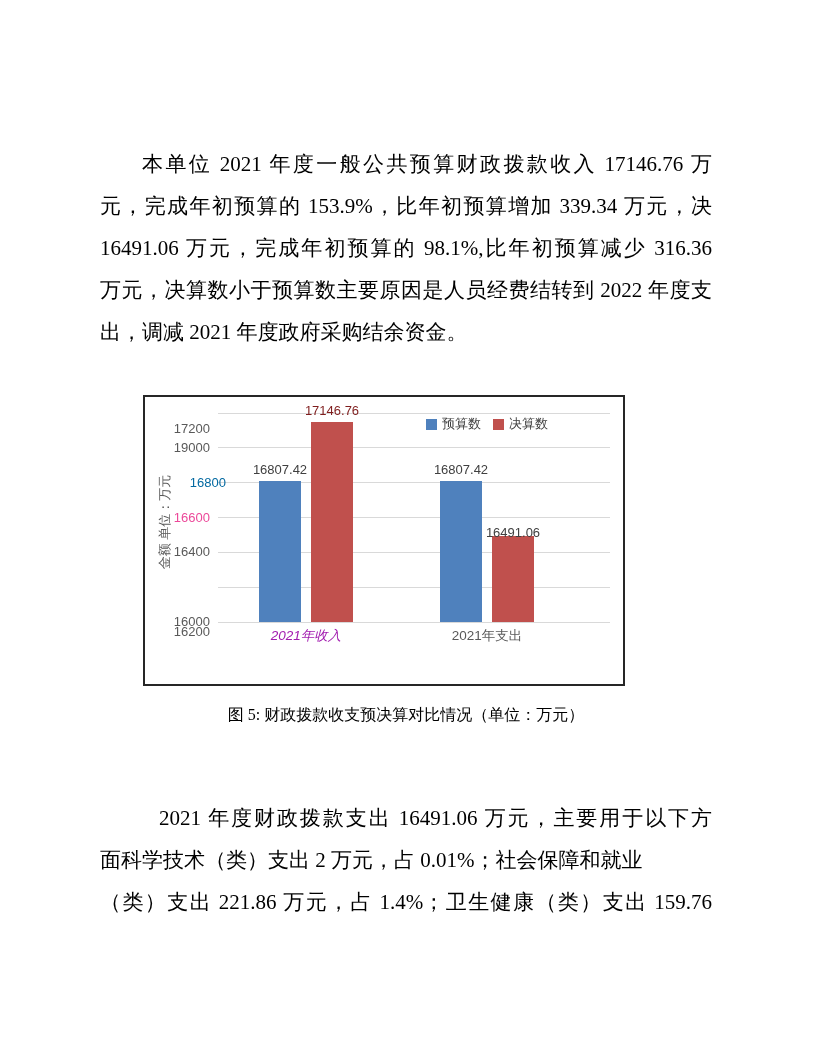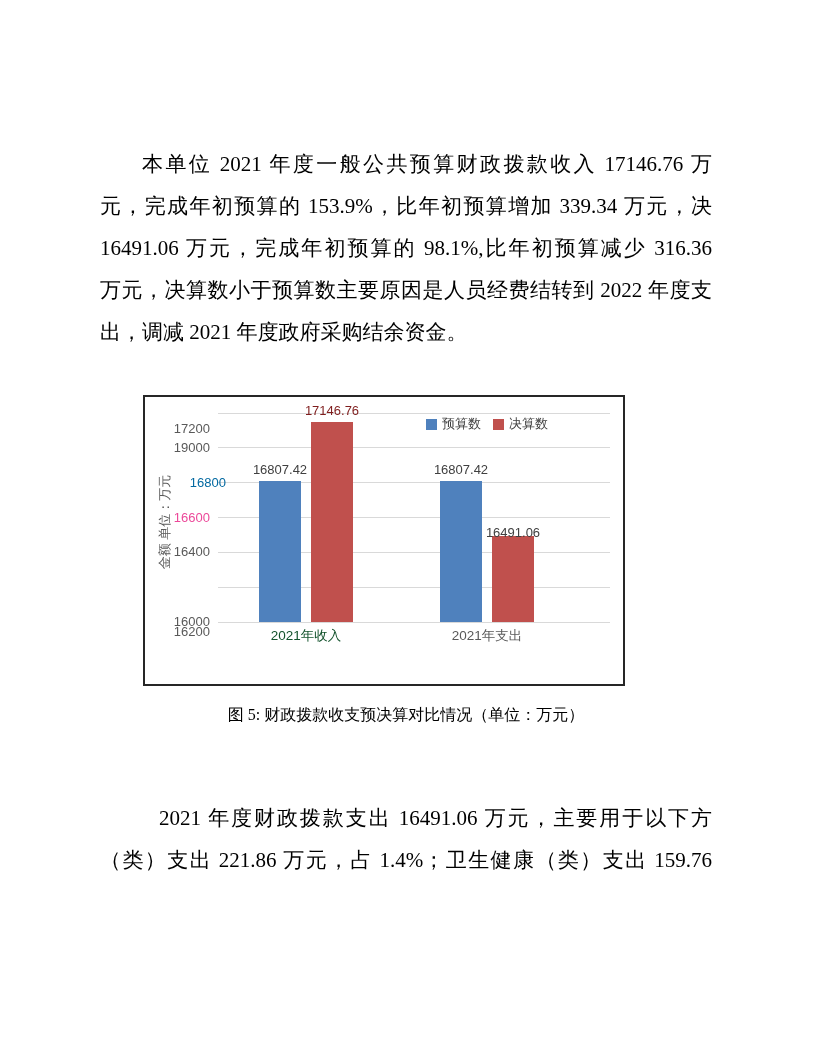--- a/index.html
+++ b/index.html
@@ -100,21 +100,21 @@
       <div class="gridline" style="left: 73px; width: 392px; top: 85.1667px; background: rgb(217, 217, 217);"></div>
       <div class="ytick" style="top: 77.6667px; color: #0369a1; margin-left: 16px;">16800</div>
       <div class="gridline" style="left: 73px; width: 392px; top: 50.3333px; background: rgb(217, 217, 217);"></div>
       <div class="ytick" style="top: 42.8333px; color: rgb(89, 89, 89);">19000</div>
       <div class="gridline" style="left: 73px; width: 392px; top: 15.5px; background: rgb(217, 217, 217);"></div>
       <div class="ytick" style="top: 24px; color: rgb(89, 89, 89);">17200</div>
       <div class="bar" style="left: 114px; top: 84.3744px; width: 42px; height: 140.626px; background: rgb(79, 129, 189);"></div>
       <div class="datalabel" style="left: 90px; top: 65.3744px; color: rgb(64, 64, 64);">16807.42</div>
       <div class="bar" style="left: 166px; top: 25.2726px; width: 42px; height: 199.727px; background: rgb(192, 80, 77);"></div>
       <div class="datalabel" style="left: 142px; top: 6.27263px; color: #7f1d1d;">17146.76</div>
-      <div class="catlabel" style="left: 81px; top: 231px; color: #14532d;">2021年收入</div>
+      <div class="catlabel" style="left: 81px; top: 231px; color: #a21caf; font-style: italic;">2021年收入</div>
       <div class="bar" style="left: 295px; top: 84.3744px; width: 42px; height: 140.626px; background: rgb(79, 129, 189);"></div>
       <div class="datalabel" style="left: 271px; top: 65.3744px; color: rgb(64, 64, 64);">16807.42</div>
       <div class="bar" style="left: 347px; top: 139.474px; width: 42px; height: 85.5263px; background: rgb(192, 80, 77);"></div>
       <div class="datalabel" style="left: 323px; top: 120.474px; color: rgb(64, 64, 64); margin-top: 8px;">16491.06</div>
       <div class="catlabel" style="left: 262px; top: 231px; color: rgb(89, 89, 89);">2021年支出</div>
       <div class="ylabel" style="left: 20px; top: 124.5px; color: rgb(89, 89, 89);">金额 单位：万元</div>
       <div class="legend" style="top: 20px; right: 75px; color: rgb(64, 64, 64);">
         <div class="legend-item">
           <span class="legend-swatch" style="background: rgb(79, 129, 189);"></span>
           <span>预算数</span>
@@ -124,16 +124,17 @@
           <span>决算数</span>
         </div>
       </div>
     </div>
 
   <div id="caption">图 5: 财政拨款收支预决算对比情况（单位：万元）</div>
 
 
   <div class="textblock" id="para2">
     <div class="line indent28">2021 年度财政拨款支出 16491.06 万元，主要用于以下方</div>
+    <div class="line lastline">面科学技术（类）支出 2 万元，占 0.01%；社会保障和就业</div>
     <div class="line">（类）支出 221.86 万元，占 1.4%；卫生健康（类）支出 159.76</div>
   </div>
 
 </div>
 
 </body></html>

